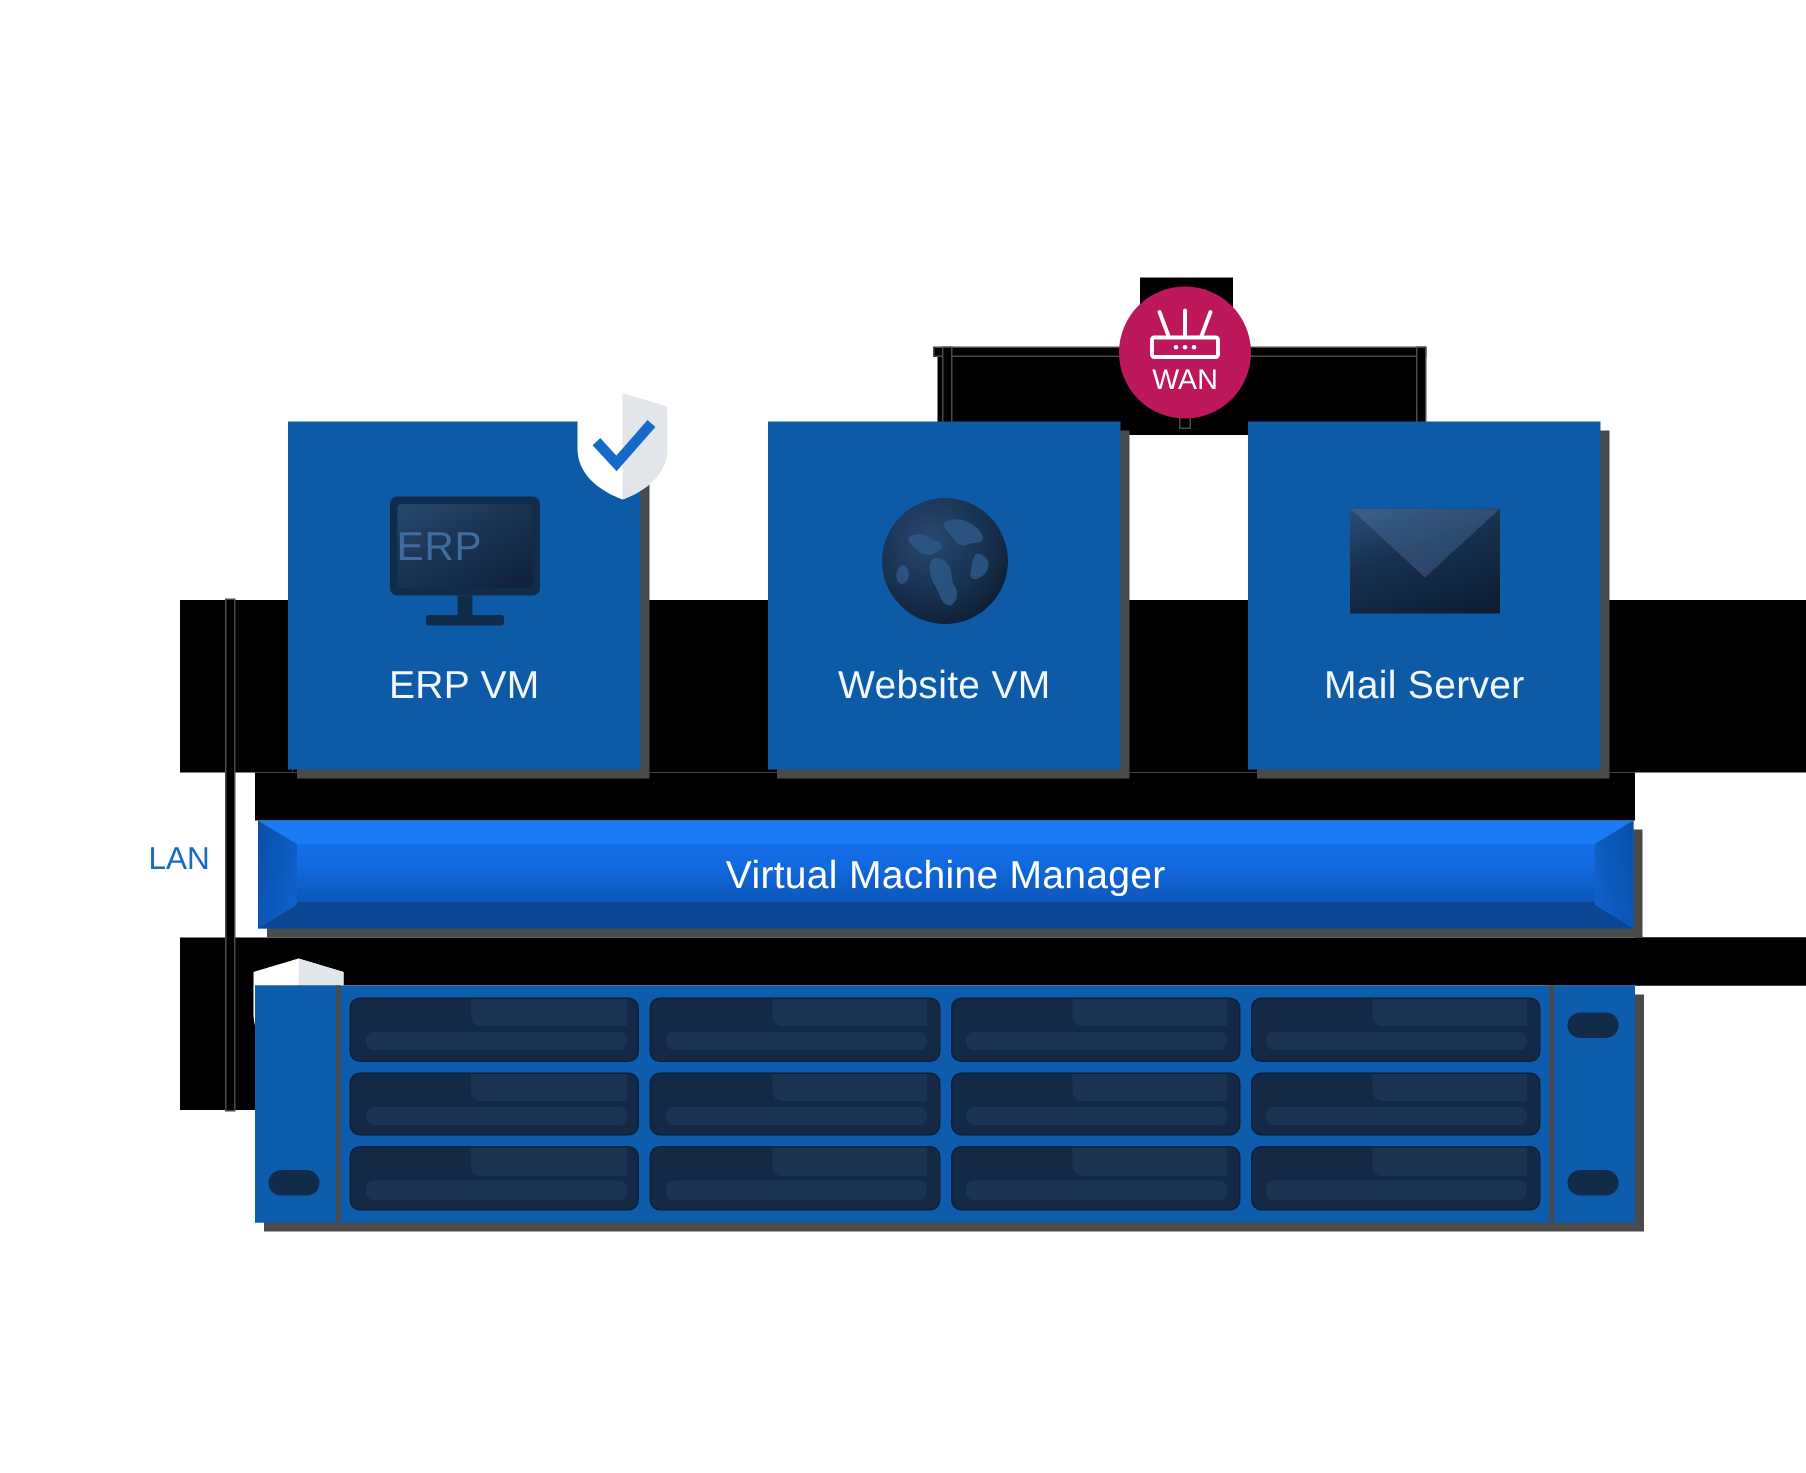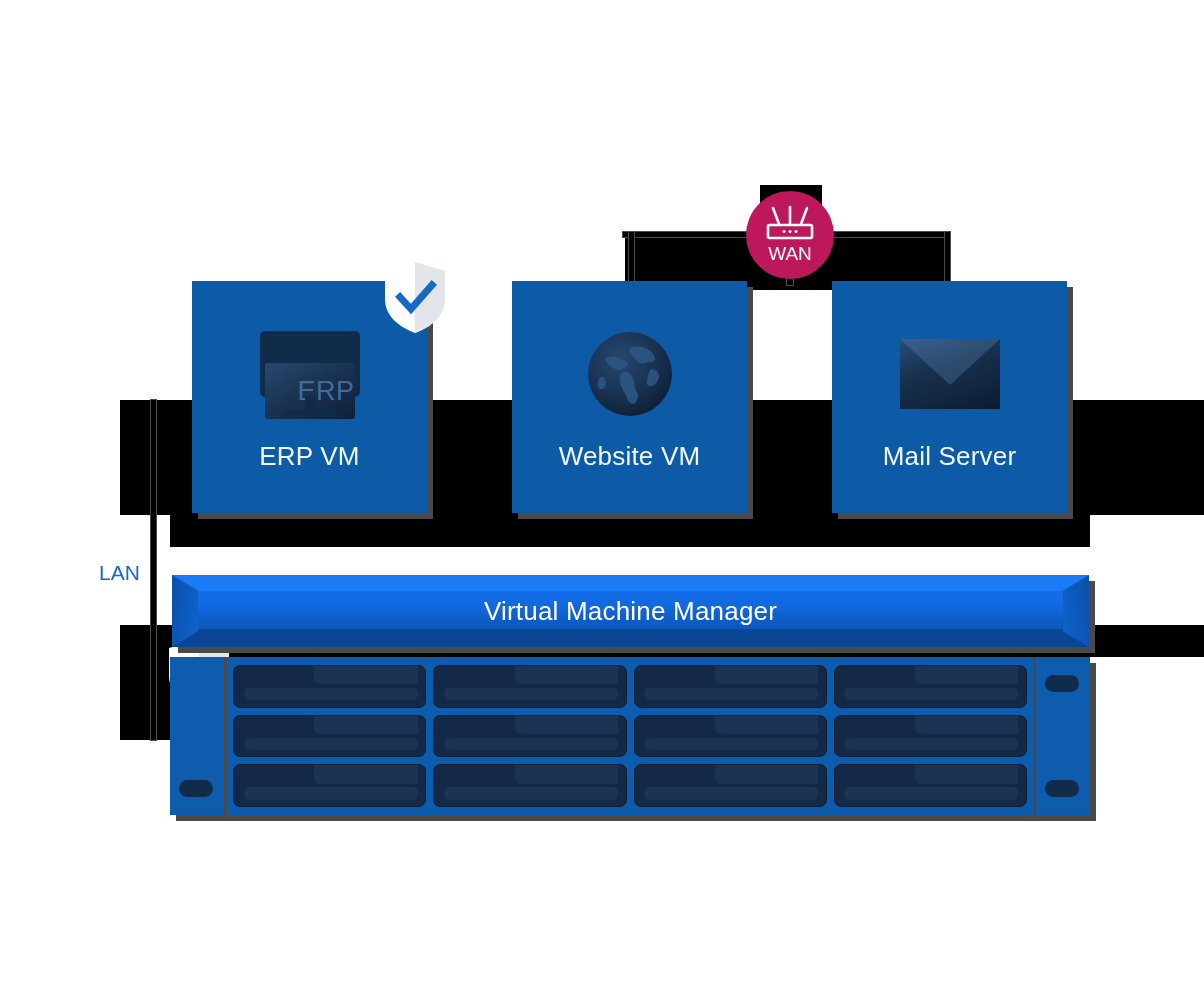--- a/index.html
+++ b/index.html
@@ -72,22 +72,21 @@
   }
   .monitor .screen {
     position: absolute;
     top: 5px; left: 5px;
     width: 90px;
     height: 56px;
     border-radius: 3px;
     background: linear-gradient(150deg, #27496e 0%, #1b3453 45%, #0e203a 100%);
     display: flex;
     align-items: center;
-    justify-content: flex-end;
-    margin-top: 27px;
+    justify-content: flex-start;
   }
   .monitor .screen-text {
     color: #3f6d9e;
     font-size: 27px;
     font-weight: 400;
     letter-spacing: .5px;
   }
   .monitor .stand-neck {
     position: absolute;
     left: 45px; top: 66px;
@@ -353,21 +352,21 @@
       <rect x="6" y="20" width="44" height="13" rx="1.5" fill="none" stroke="#ffffff" stroke-width="2.6"></rect>
       <circle cx="22" cy="26.5" r="1.5" fill="#ffffff"></circle>
       <circle cx="28" cy="26.5" r="1.5" fill="#ffffff"></circle>
       <circle cx="34" cy="26.5" r="1.5" fill="#ffffff"></circle>
     </svg>
     <div class="wan-label">WAN</div>
   </div>
 
   <div class="lan-label" style="left:92px;top:557px;">LAN</div>
 
-  <div class="vmm" style="left:172px;top:547px;width:917px;height:72px;margin-top:28px;">
+  <div class="vmm" style="left:172px;top:547px;width:917px;height:72px;">
     <div class="face"></div>
     <div class="bev-t"></div>
     <div class="bev-b"></div>
     <div class="bev-l"></div>
     <div class="bev-r"></div>
     <div class="vmm-label">Virtual Machine Manager</div>
   </div>
 
   <div class="rack" style="left:170px;top:657px;width:920px;height:158px;">
     <div class="rack-ear left">

